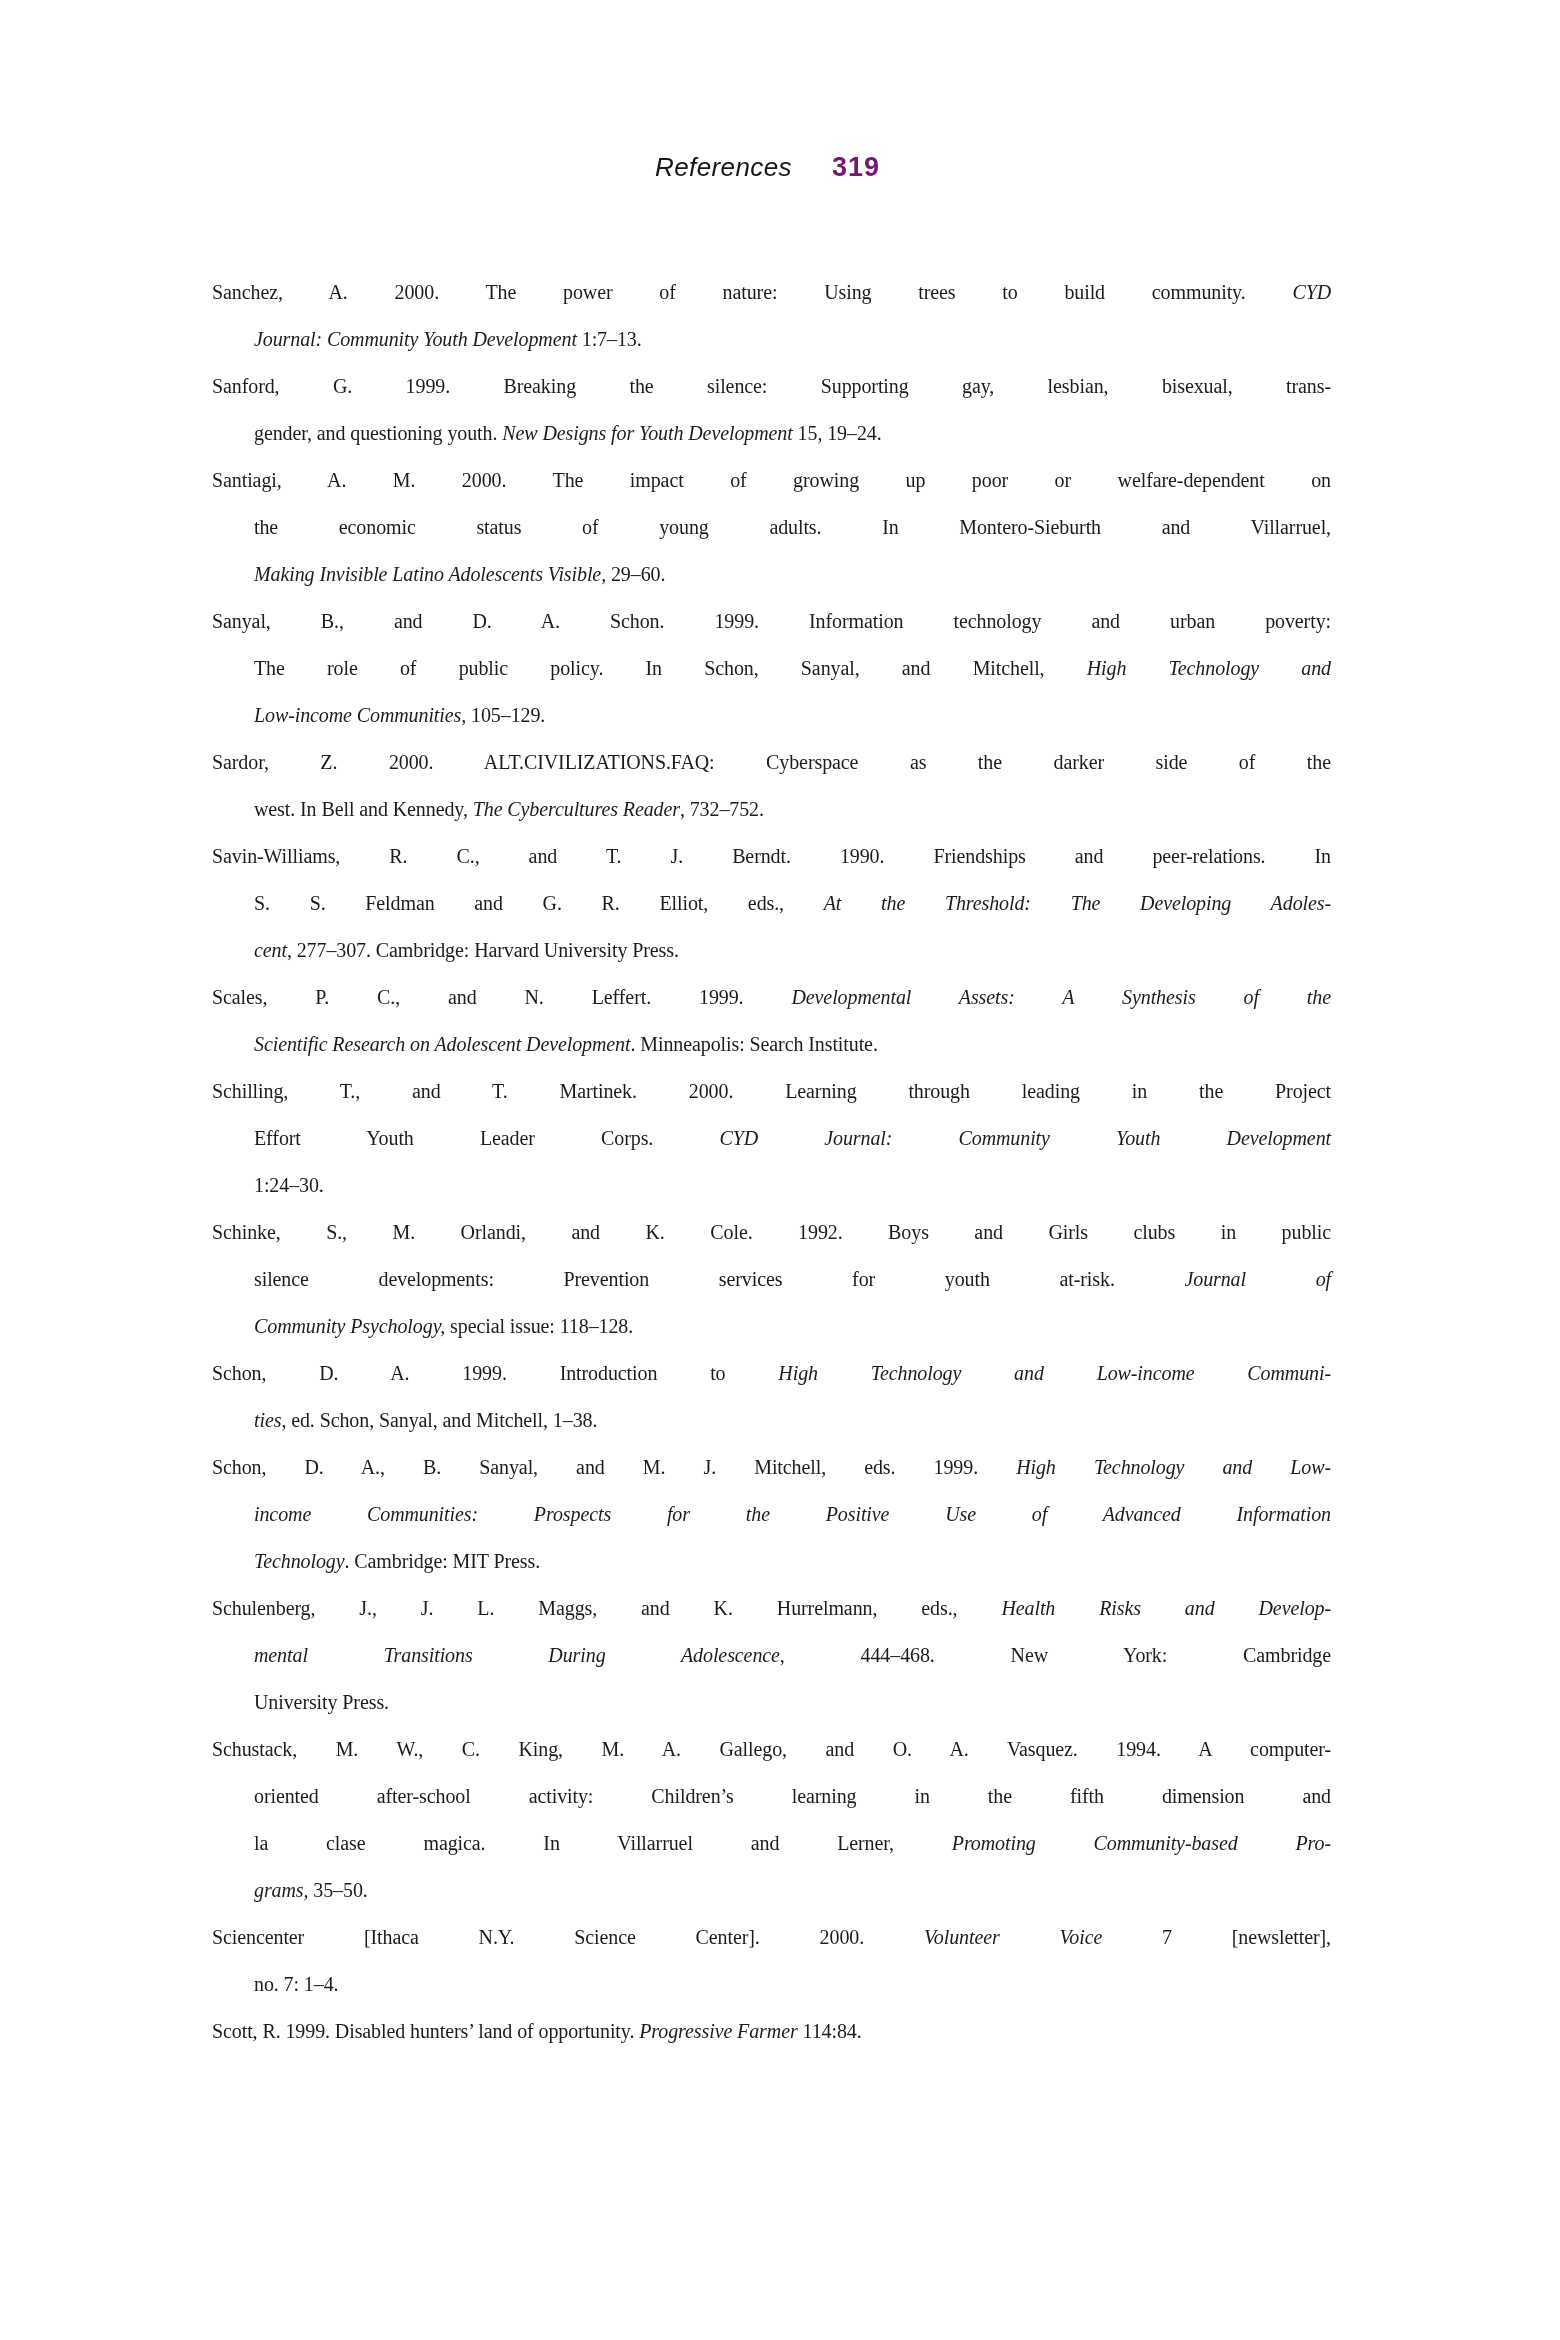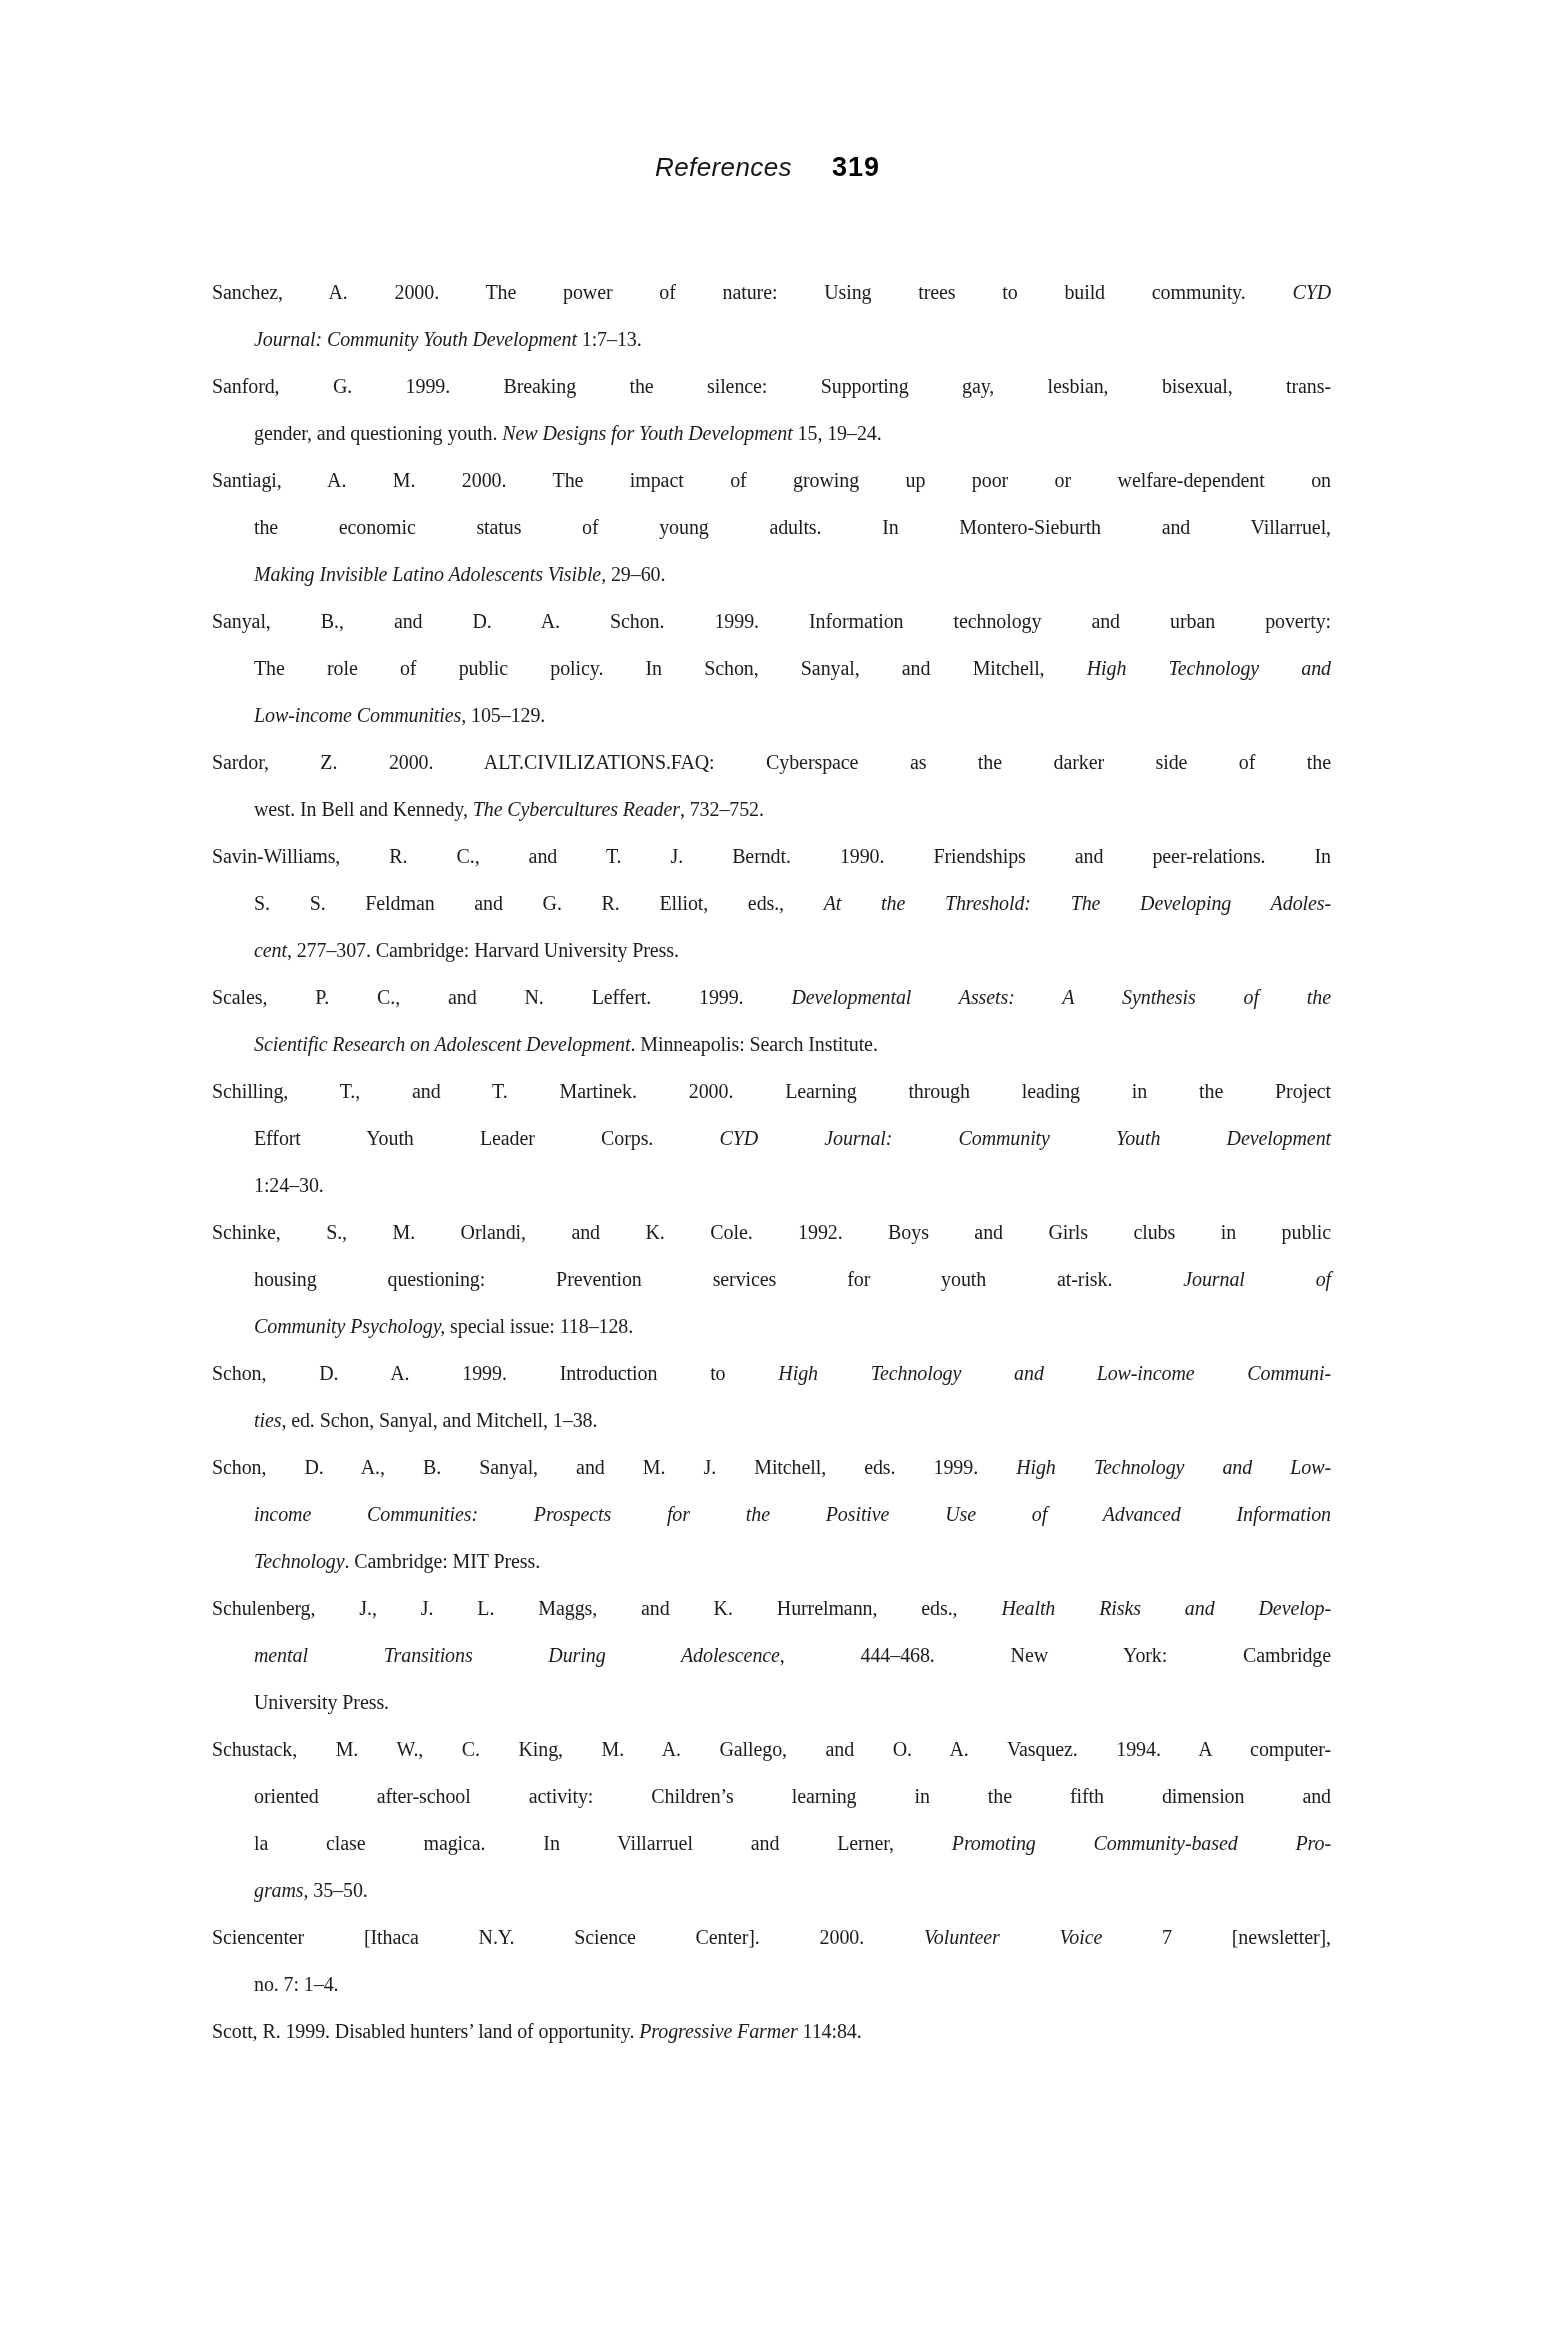--- a/index.html
+++ b/index.html
@@ -24,21 +24,21 @@
     font-family: "Liberation Sans", sans-serif;
     font-style: italic;
     font-size: 26px;
     color: #171717;
     letter-spacing: 0.4px;
   }
   .page-number {
     font-family: "Liberation Sans", sans-serif;
     font-weight: 700;
     font-size: 27px;
-    color: #000000;
+    color: #701a75;
     letter-spacing: 1px;
   }
   .refs {
     position: absolute;
     left: 212px; top: 269px;
     width: 1119px;
     font-size: 20px;
     line-height: 47px;
     color: #1c1c1c;
     letter-spacing: -0.1px;
@@ -89,21 +89,21 @@
         <div class="line just"><span>Scales, P. C., and N. Leffert. 1999. </span><i>Developmental Assets: A Synthesis of the</i></div>
         <div class="line cont"><i>Scientific Research on Adolescent Development</i><span>. Minneapolis: Search Institute.</span></div>
       </div>
       <div class="entry">
         <div class="line just"><span>Schilling, T., and T. Martinek. 2000. Learning through leading in the Project</span></div>
         <div class="line cont just"><span>Effort Youth Leader Corps. </span><i>CYD Journal: Community Youth Development</i></div>
         <div class="line cont"><span>1:24–30.</span></div>
       </div>
       <div class="entry">
         <div class="line just"><span>Schinke, S., M. Orlandi, and K. Cole. 1992. Boys and Girls clubs in public</span></div>
-        <div class="line cont just"><span>housing questioning: Prevention services for youth at-risk. </span><i>Journal of</i></div>
+        <div class="line cont just"><span>silence developments: Prevention services for youth at-risk. </span><i>Journal of</i></div>
         <div class="line cont"><i>Community Psychology,</i><span> special issue: 118–128.</span></div>
       </div>
       <div class="entry">
         <div class="line just"><span>Schon, D. A. 1999. Introduction to </span><i>High Technology and Low-income Communi-</i></div>
         <div class="line cont"><i>ties</i><span>, ed. Schon, Sanyal, and Mitchell, 1–38.</span></div>
       </div>
       <div class="entry">
         <div class="line just"><span>Schon, D. A., B. Sanyal, and M. J. Mitchell, eds. 1999. </span><i>High Technology and Low-</i></div>
         <div class="line cont just"><i>income Communities: Prospects for the Positive Use of Advanced Information</i></div>
         <div class="line cont"><i>Technology</i><span>. Cambridge: MIT Press.</span></div>

